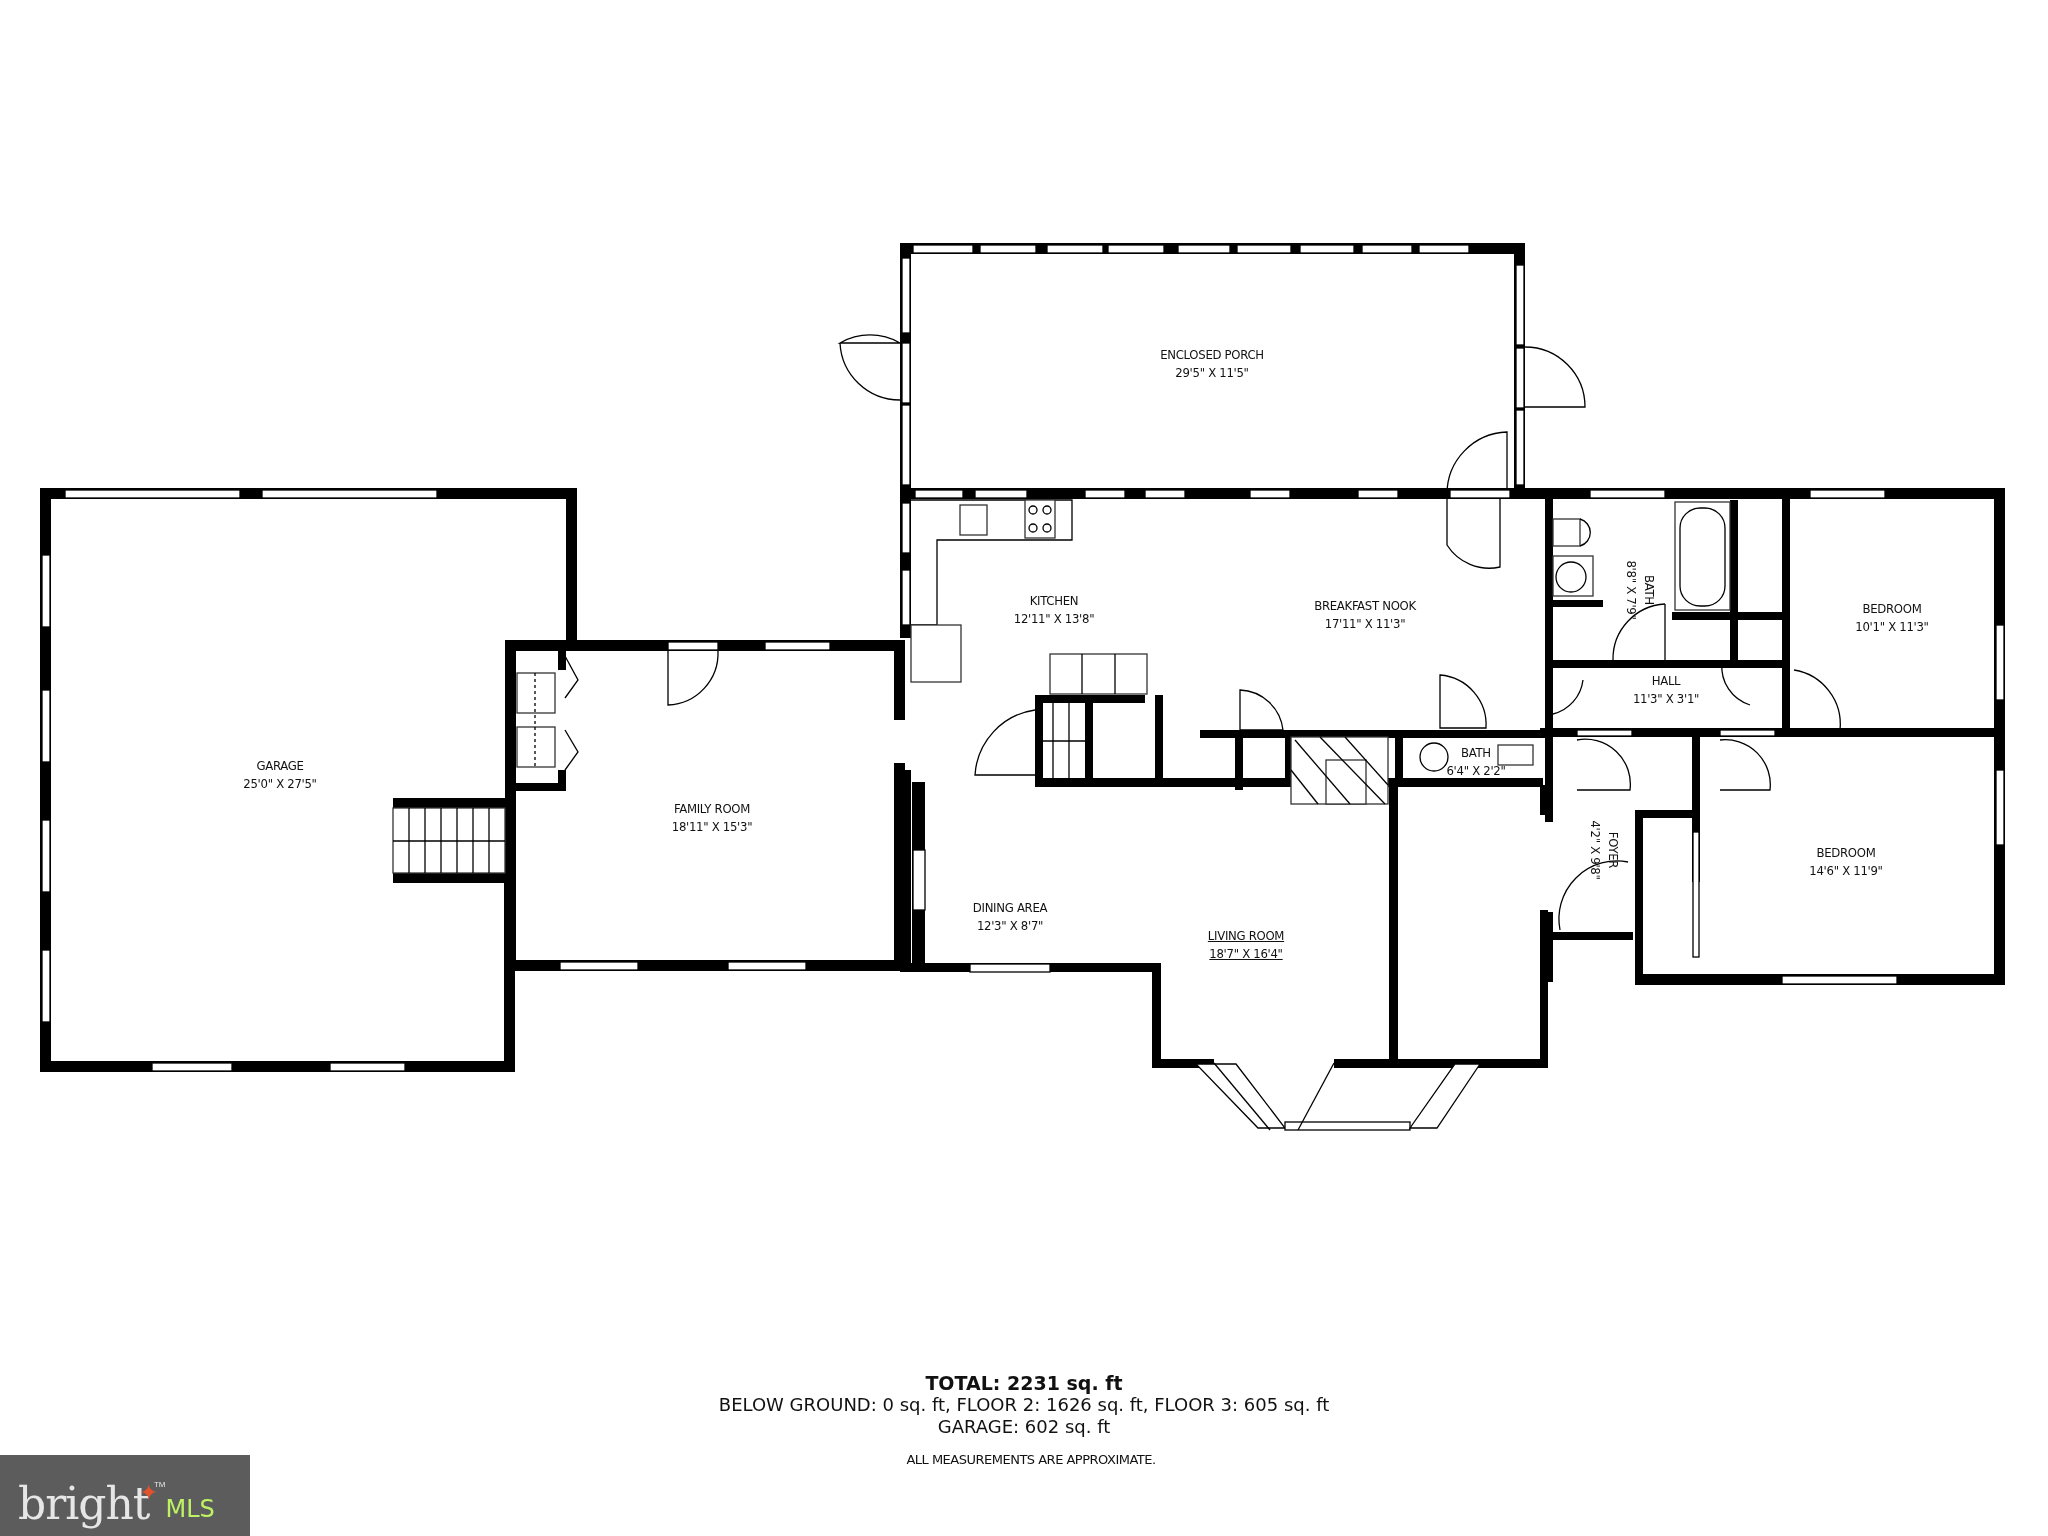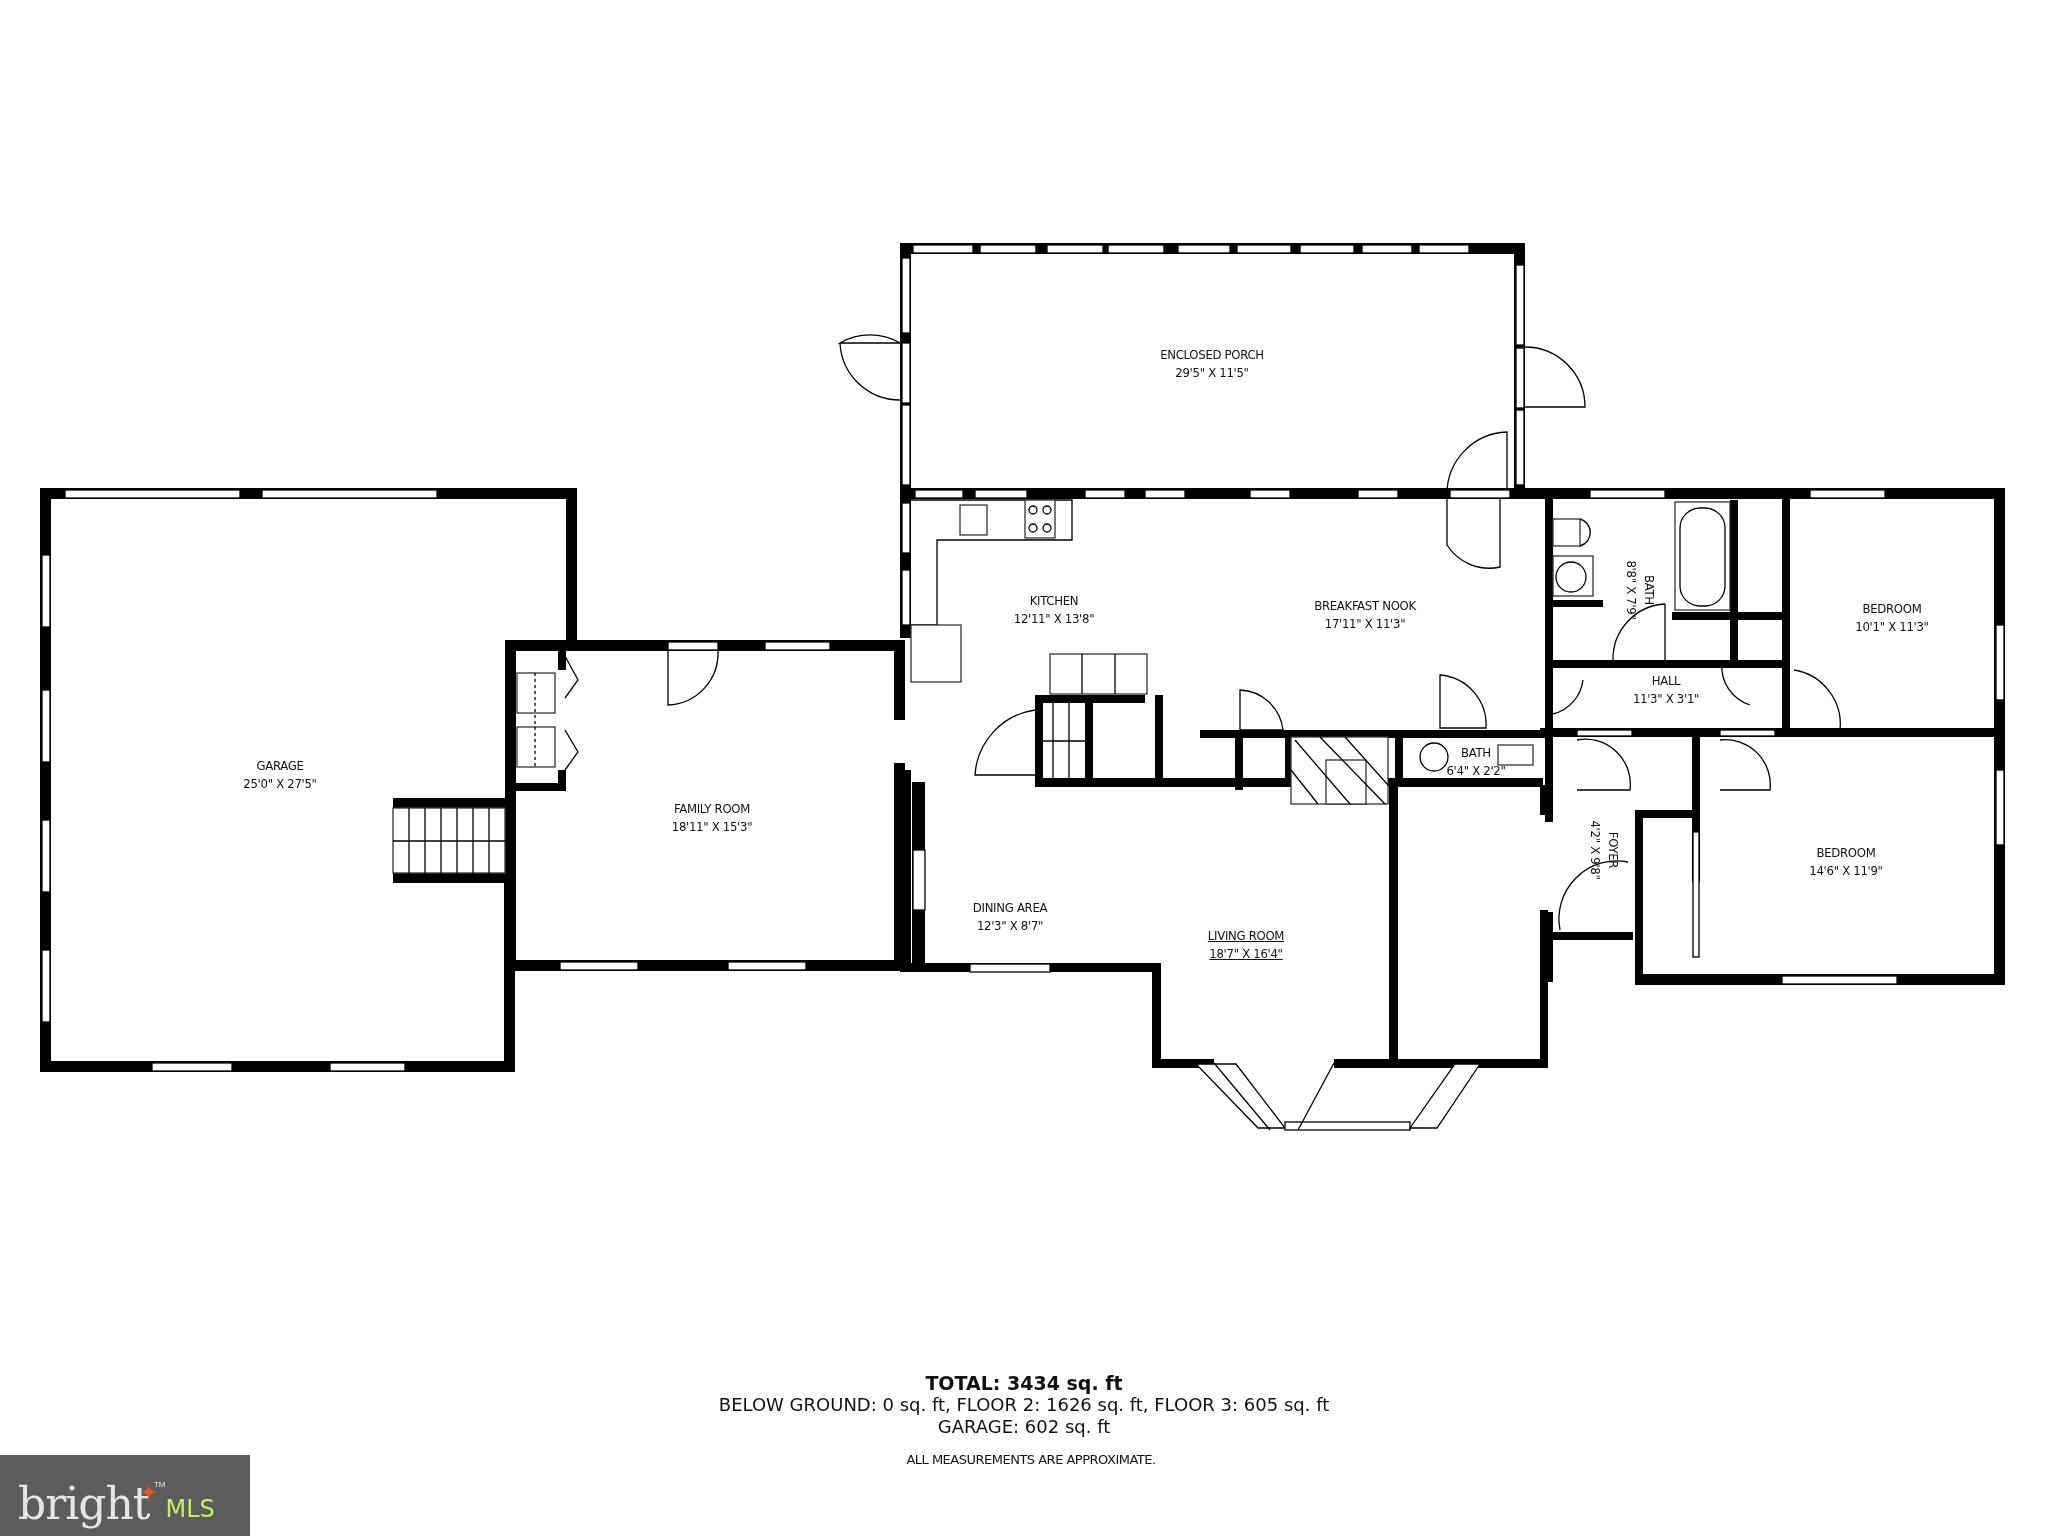--- a/index.html
+++ b/index.html
@@ -284,21 +284,21 @@
     <span class="name">FOYER</span>
     <span class="dim">4'2" X 9'8"</span>
   </div>
   <div class="room-label" style="left:1846px; top:862px;">
     <span class="name">BEDROOM</span>
     <span class="dim">14'6" X 11'9"</span>
   </div>
 </div>
 
 <div class="summary" style="top:1372px;">
-  <div class="total">TOTAL: 3434 sq. ft</div>
+  <div class="total">TOTAL: 2231 sq. ft</div>
   <div class="line">BELOW GROUND: 0 sq. ft, FLOOR 2: 1626 sq. ft, FLOOR 3: 605 sq. ft</div>
   <div class="line">GARAGE: 602 sq. ft</div>
   <div class="note">ALL MEASUREMENTS ARE APPROXIMATE.</div>
 </div>
 
 <div class="logo">
   <span class="word">bright</span>
   <span class="star">✦</span>
   <span class="tm">TM</span>
   <span class="mls">MLS</span>

